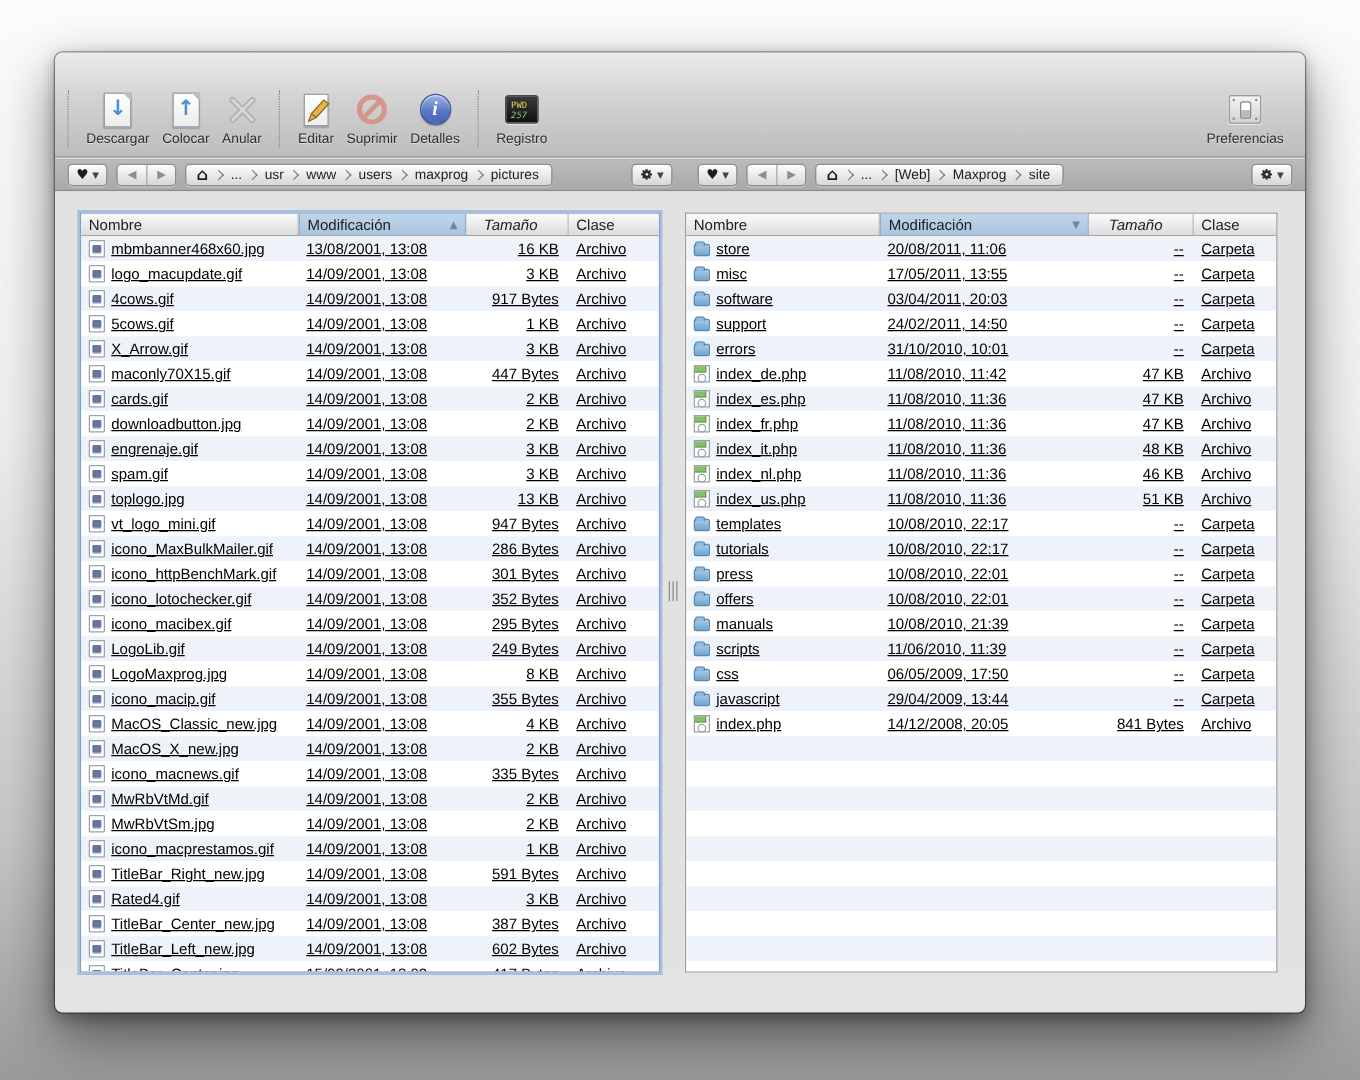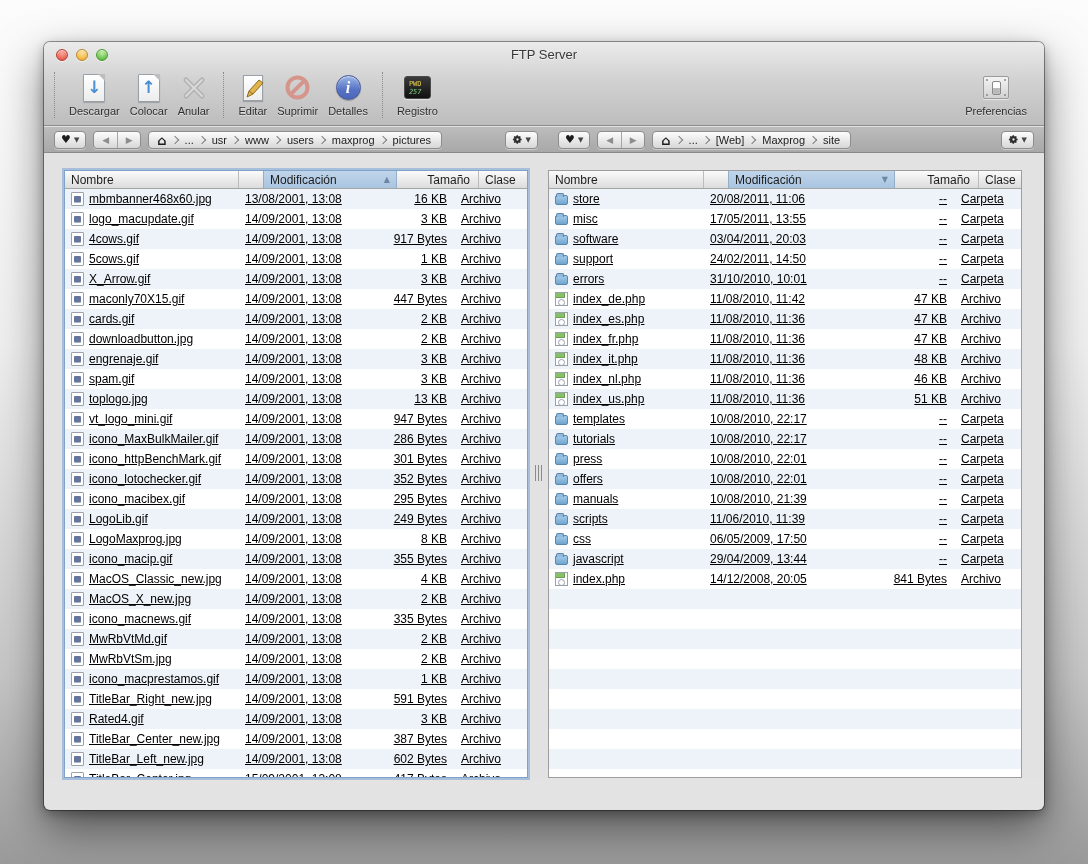--- a/index.html
+++ b/index.html
@@ -109,23 +109,23 @@
   .pane.right { left:504px; width:474px; border:1px solid #9d9d9d; }
   .splitgrip { position:absolute; left:489px; top:312px; width:10px; height:16px;
     display:flex; gap:2px; justify-content:center; cursor:col-resize; }
   .splitgrip i { width:1px; height:16px; background:#8b8b8b; }
 
   .thead { display:flex; height:18px; background:linear-gradient(#fbfbfb,#dcdcdc);
     border-bottom:1px solid #a5a5a5; font-size:12px; color:#1c1c1c; }
   .th { display:flex; align-items:center; padding-left:6px; border-right:1px solid #bcbcbc;
     white-space:nowrap; cursor:default; }
   .th.sorted { background:linear-gradient(#c0d5ea,#a9c4e0); border-left:1px solid #92aecb;
-    border-right:1px solid #92aecb; justify-content:space-between; padding-right:6px;margin-left:24px; }
+    border-right:1px solid #92aecb; justify-content:space-between; padding-right:6px; }
   .th .tri { font-size:8px; color:#6b87a5; font-family:"DejaVu Sans", sans-serif; }
-  .th.num { justify-content:flex-end; padding-right:8px; }
+  .th.num { justify-content:flex-end; padding-right:24px;font-style:italic; }
   .th:last-child { border-right:none; flex:1; }
 
   .rows { font-size:12px; color:#000;text-decoration:underline; }
   .row { display:flex; height:20px; line-height:20px; background:#fff; cursor:default; }
   .row.alt { background:#eef3f9; }
   .cell { white-space:nowrap; overflow:hidden; }
   .c-name { display:flex; align-items:center; padding-left:4px; }
   .c-size { text-align:right; padding-right:8px; }
   .c-kind { flex:1; padding-left:6px; }
 
@@ -164,28 +164,20 @@
   .plug { margin-right:5px; display:flex; align-items:center; }
   .grip { position:absolute; right:2px; bottom:2px; width:11px; height:11px;
     background:repeating-linear-gradient(135deg, transparent 0 2px, #9a9a9a 2px 3px, rgba(255,255,255,.8) 3px 4px); cursor:nwse-resize; }
 </style>
 </head>
 <body>
 
 <div class="window">
 
   <div class="chrome">
-    <div class="titlebar">
-      <div class="traffic">
-        <span class="tl red"></span>
-        <span class="tl yellow"></span>
-        <span class="tl green"></span>
-      </div>
-      <div class="title">FTP Server</div>
-    </div>
 
     <div class="toolbar">
       <div class="tsep"></div>
       <div class="tgroup">
         <div class="tbtn">
           <span class="ic">
               <span class="doc">
                 <span class="arr">↓</span>
               </span>
             </span>

